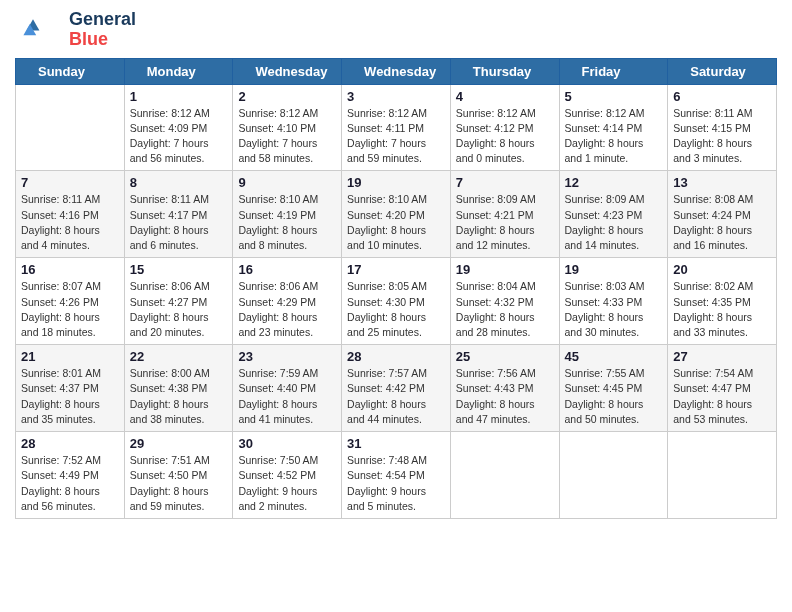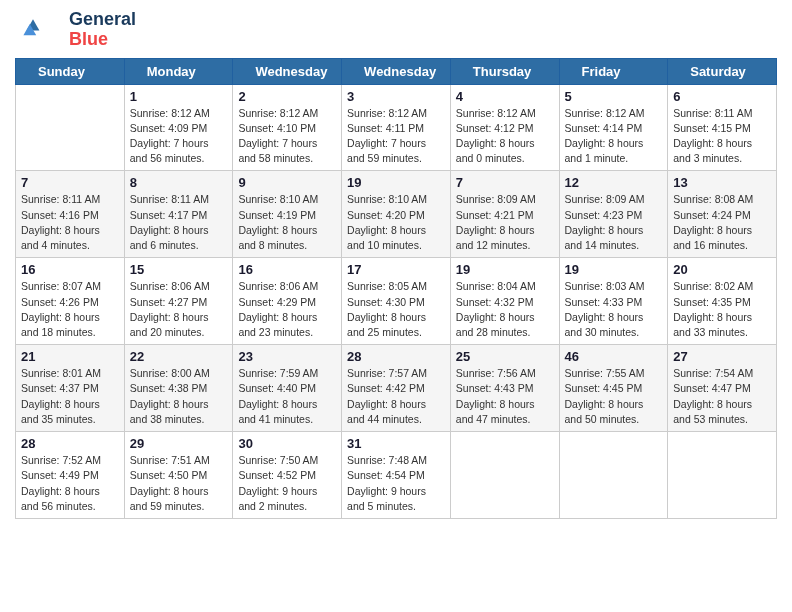--- a/index.html
+++ b/index.html
@@ -230,21 +230,21 @@
           </td>
           <td>
             <span class="day-num">28</span>
             <div class="day-info">Sunrise: 7:57 AM<br>Sunset: 4:42 PM<br>Daylight: 8 hours<br>and 44 minutes.</div>
           </td>
           <td>
             <span class="day-num">25</span>
             <div class="day-info">Sunrise: 7:56 AM<br>Sunset: 4:43 PM<br>Daylight: 8 hours<br>and 47 minutes.</div>
           </td>
           <td>
-            <span class="day-num">46</span>
+            <span class="day-num">45</span>
             <div class="day-info">Sunrise: 7:55 AM<br>Sunset: 4:45 PM<br>Daylight: 8 hours<br>and 50 minutes.</div>
           </td>
           <td>
             <span class="day-num">27</span>
             <div class="day-info">Sunrise: 7:54 AM<br>Sunset: 4:47 PM<br>Daylight: 8 hours<br>and 53 minutes.</div>
           </td>
         </tr>
         <tr>
           <td>
             <span class="day-num">28</span>

